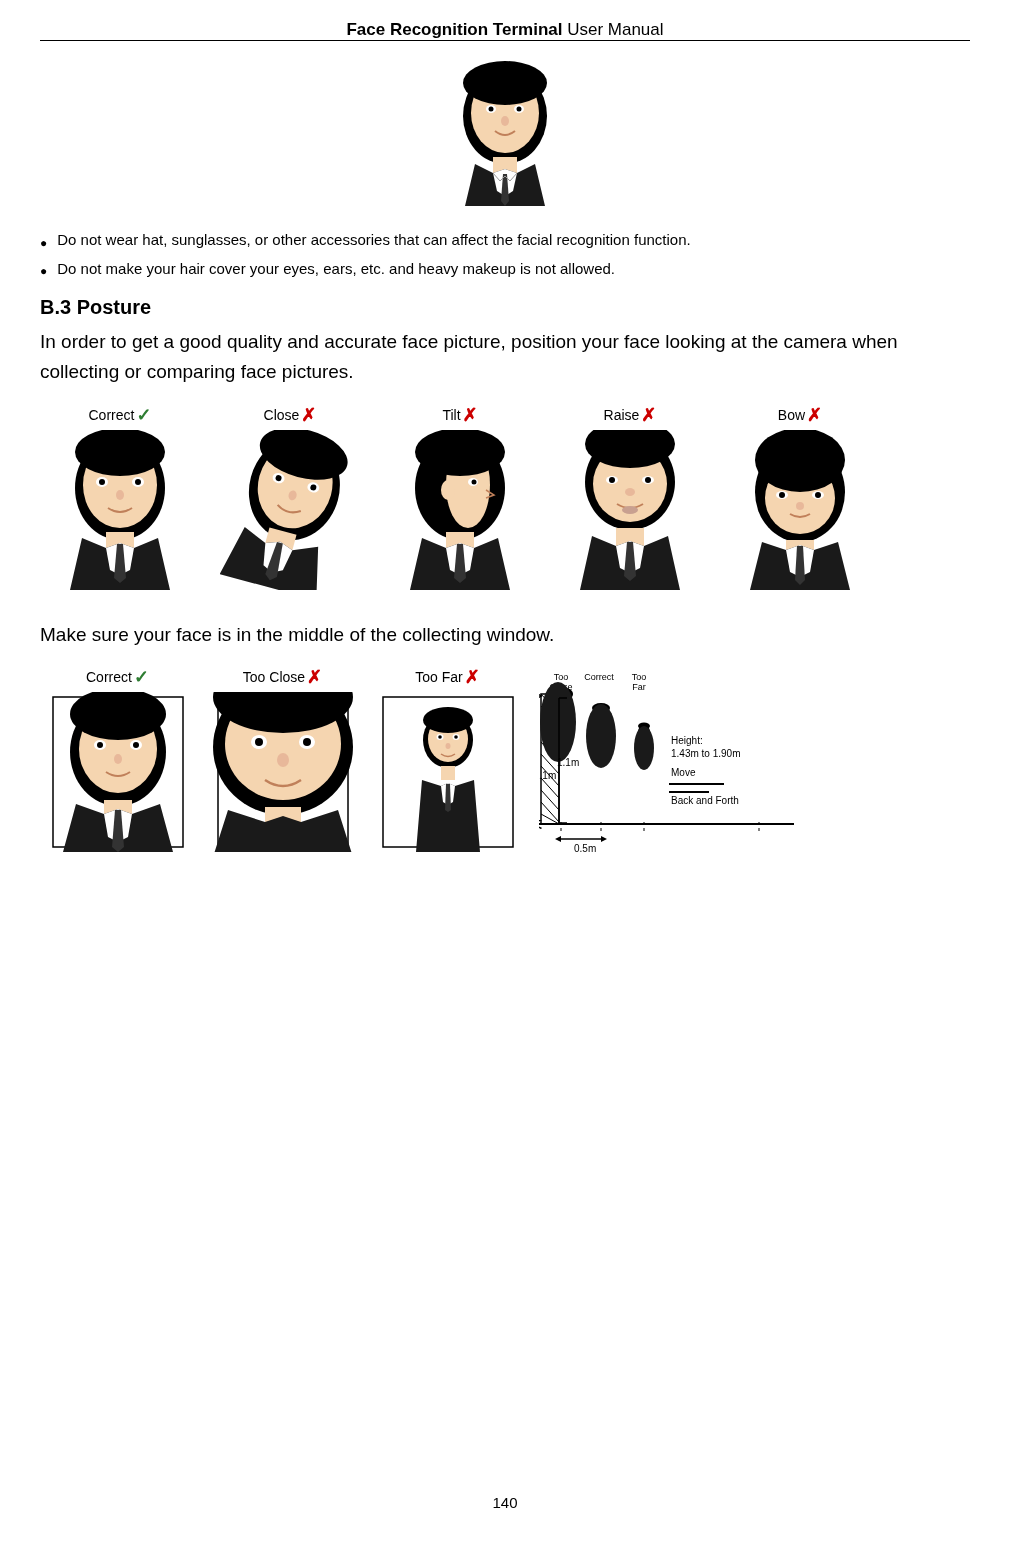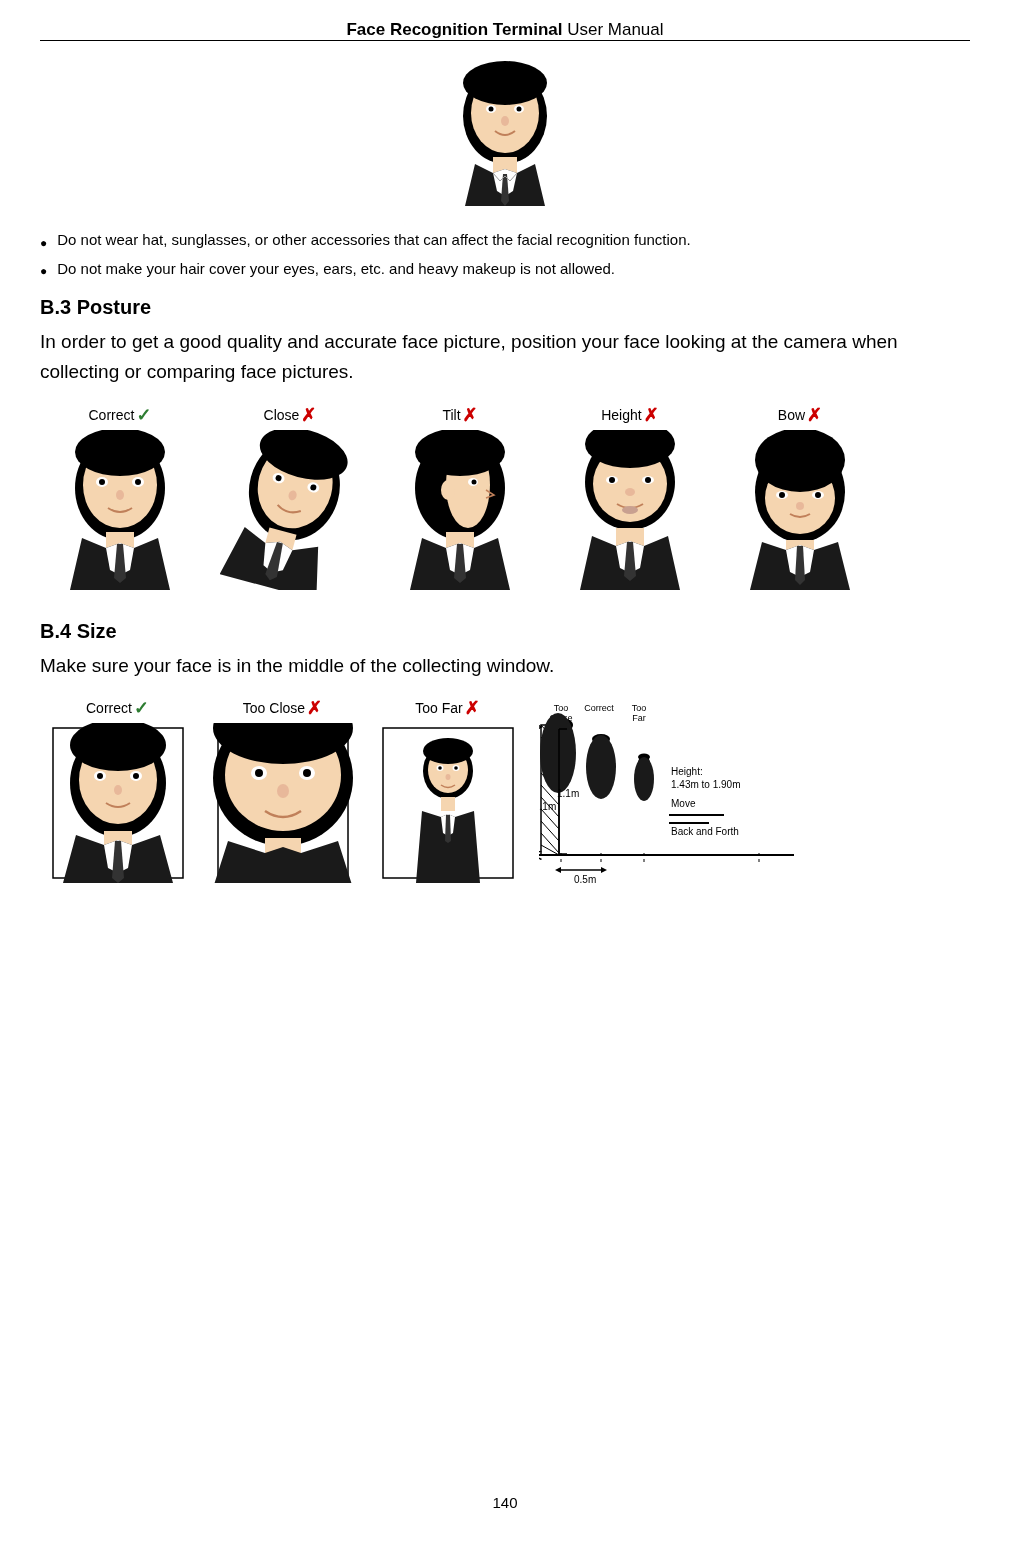--- a/index.html
+++ b/index.html
@@ -266,21 +266,21 @@
             <rect x="56" y="102" width="28" height="22" fill="#f5d5b0"></rect>
             <path d="M20 160 L32 108 L56 118 L70 113 L84 118 L108 108 L120 160 Z" fill="#1a1a1a"></path>
             <path d="M56 118 L70 113 L84 118 L80 140 L70 145 L60 140 Z" fill="#fff"></path>
             <path d="M67 114 L73 114 L76 148 L70 153 L64 148 Z" fill="#333"></path>
           </svg>
         </div>
       </div>
 
       <div class="posture-item">
         <div class="posture-label">
-          <span>Height</span>
+          <span>Raise</span>
           <span class="x-mark">✗</span>
         </div>
         <div class="face-box">
           <svg width="140" height="160" viewBox="0 0 140 160">
 
             <ellipse cx="70" cy="52" rx="45" ry="48" fill="#000"></ellipse>
             <ellipse cx="70" cy="54" rx="37" ry="38" fill="#f5d5b0"></ellipse>
             <ellipse cx="70" cy="14" rx="45" ry="24" fill="#000"></ellipse>
 
             <ellipse cx="52" cy="50" rx="6" ry="4" fill="#fff"></ellipse>
@@ -323,21 +323,20 @@
             <path d="M20 160 L32 112 L56 120 L70 115 L84 120 L108 112 L120 160 Z" fill="#1a1a1a"></path>
             <path d="M56 120 L70 115 L84 120 L80 142 L70 147 L60 142 Z" fill="#fff"></path>
             <path d="M67 116 L73 116 L75 150 L70 155 L65 150 Z" fill="#333"></path>
           </svg>
         </div>
       </div>
     </div>
   </div>
 
   <div>
-    <div class="section-title">B.4 Size</div>
     <p class="section-intro">Make sure your face is in the middle of the collecting window.</p>
 
     <div class="size-row">
 
       <div class="size-item">
         <div class="size-label">
           <span>Correct</span>
           <span class="check-mark">✓</span>
         </div>
         <div class="size-face-box">

